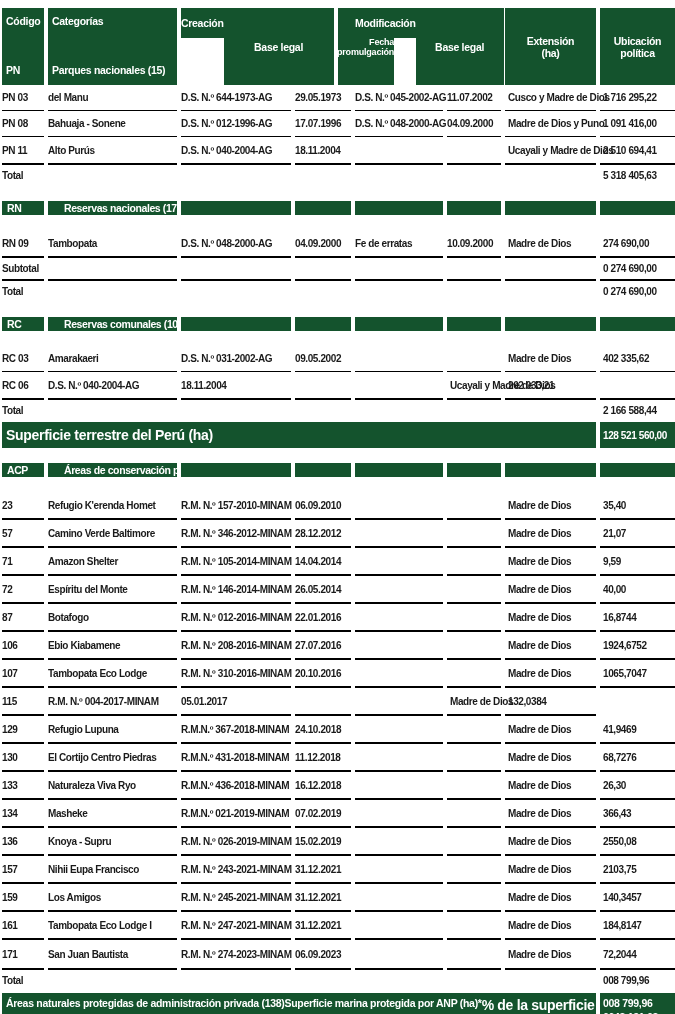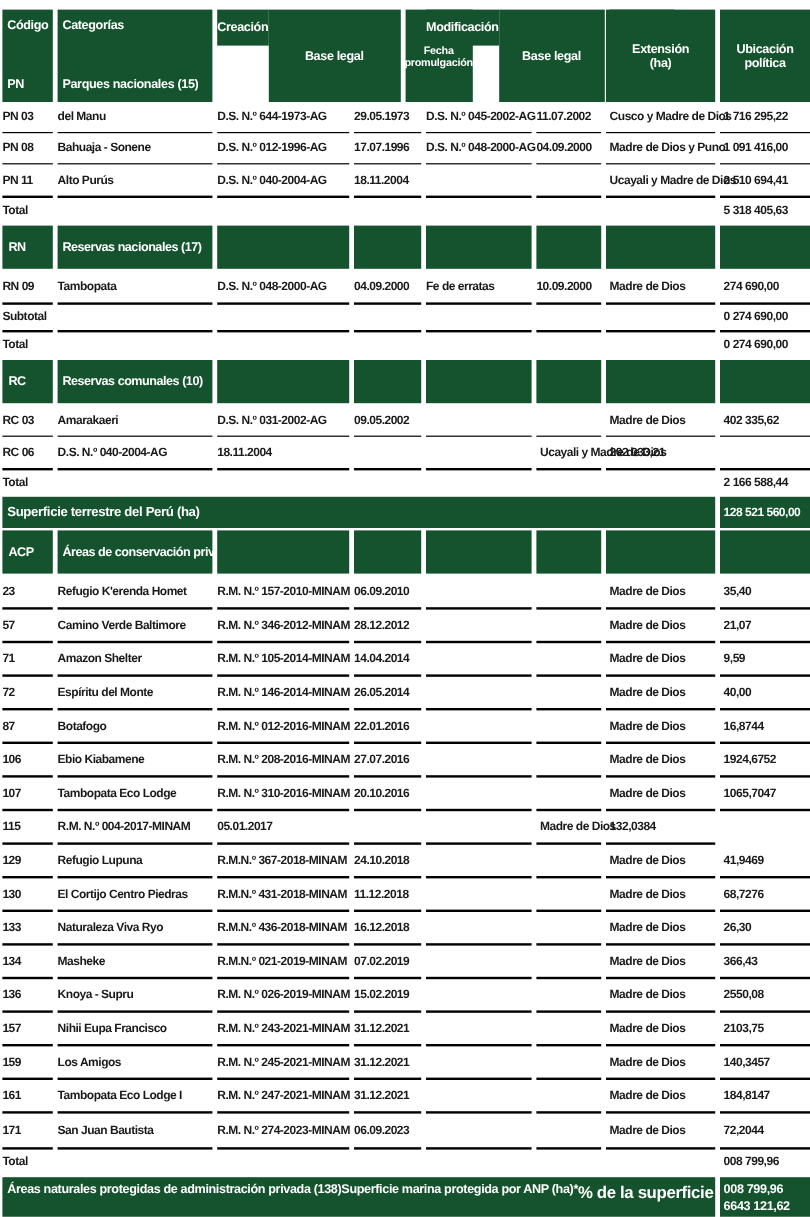--- a/index.html
+++ b/index.html
@@ -32,46 +32,46 @@
     display:flex;flex-direction:column;justify-content:space-between;
     padding:7px 0 9px 4px;box-sizing:border-box;height:100%;
   }
   .hgroup{display:flex;flex-direction:row;height:100%;}
   .gtitle{
     height:30px;display:flex;align-items:center;justify-content:center;
     font-size:10.5px;letter-spacing:-0.3px;
   }
   .gsub{flex:1;display:flex;column-gap:4px;}
   .gsub > div{
-    display:flex;align-items:center;justify-content:center;text-align:center;
+    display:flex;align-items:center;justify-content:center;text-align:right;
     font-size:10.5px;letter-spacing:-0.3px;
   }
   .gsub .small{font-size:9px;line-height:10px;letter-spacing:-0.2px;white-space:normal;}
   .hcenter{
     display:flex;align-items:center;justify-content:center;text-align:center;
     font-size:10.5px;letter-spacing:-0.3px;
   }
   .wrapname{white-space:normal;width:62px;line-height:12px;}
   
   .r-data{height:26px;}
   .r-acp{height:28px;}
   .r-total{height:23px;}
-  .r-sec{height:36px;margin:2px 0;}
+  .r-sec{height:14px;margin:15px 0;}
   .r-span{height:26px;margin:1px 0;}
   .r-foot{margin:2px 0;}
   .sep-thin  > .cell{border-bottom:1.4px solid #000;}
   .sep-thick > .cell{border-bottom:2px solid #000;}
   .r-total > .cell{border-top:2.4px solid #000;}
   .r-sec > .cell{font-size:10.5px;}
   .r-sec > .cell.code{padding-left:5px;}
-  .r-sec > .cell.lbl{padding-left:4px;}
+  .r-sec > .cell.lbl{padding-left:16px;}
   .c-ext{padding-left:3px;}
   .c-ubi{padding-left:3px;}
   .span7{grid-column:1 / span 7;display:flex;align-items:center;padding-left:4px;
-         font-size:11px;letter-spacing:-0.3px;}
+         font-size:14px;letter-spacing:-0.3px;}
   .foot-left{
     grid-column:1 / span 7;display:flex;flex-direction:row;justify-content:flex-start;
     padding:4px 0 4px 4px;box-sizing:border-box;row-gap:16px;
   }
   .foot-right{
     display:flex;flex-direction:column;justify-content:center;
     padding:4px 0 4px 3px;box-sizing:border-box;row-gap:2px;
   }
   .foot-line{font-size:10.5px;letter-spacing:-0.3px;white-space:nowrap;}
   .foot-left .foot-line:last-child{font-size:14px;}

